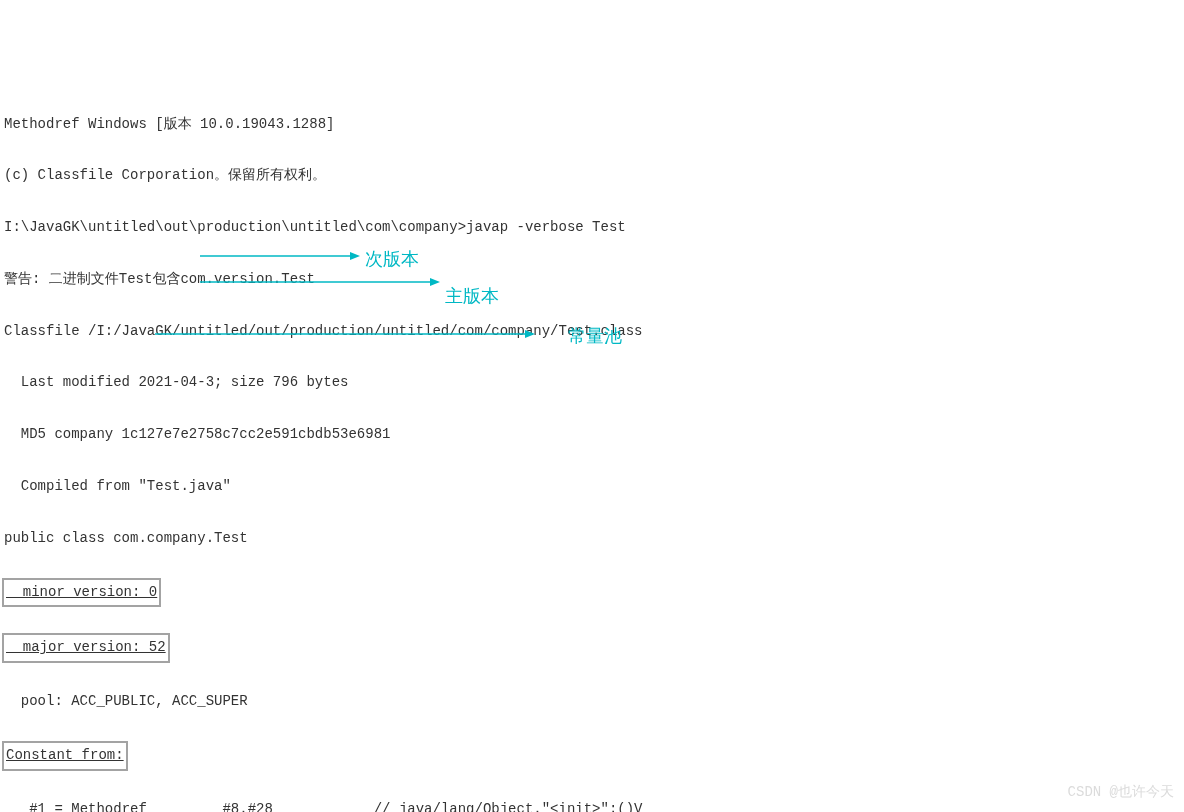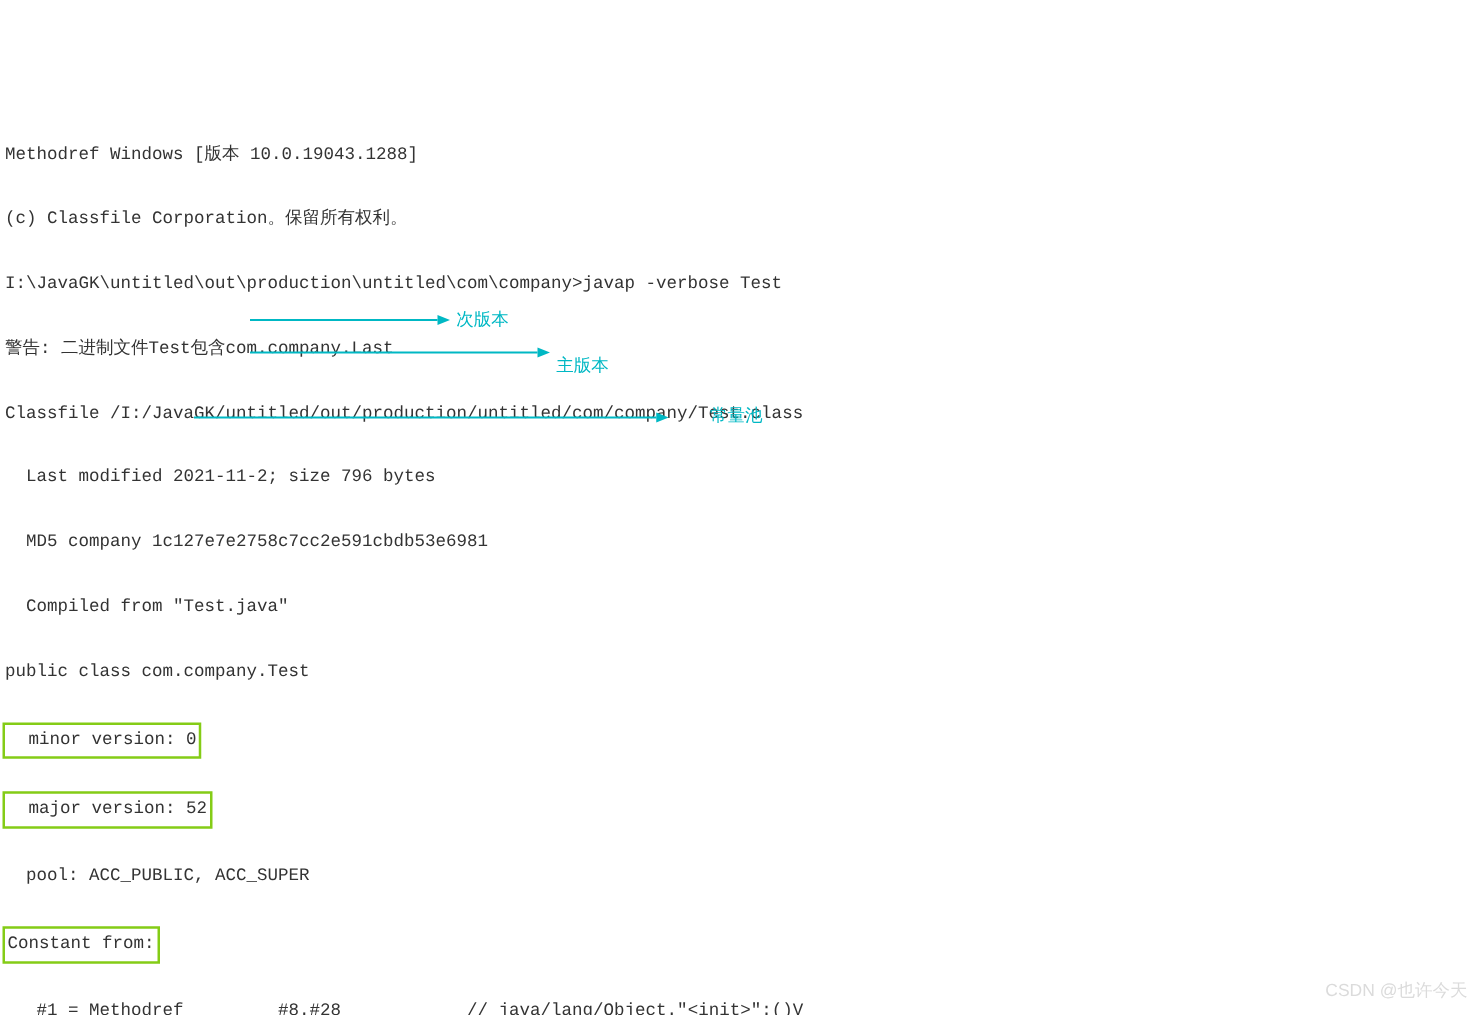--- a/index.html
+++ b/index.html
@@ -12,61 +12,62 @@
     color: #333;
     white-space: pre;
     position: relative;
     width: 1184px;
     height: 812px;
     box-sizing: border-box;
     overflow: hidden;
   }
   .line { display: block; }
   .box {
-    border: 2px solid #84cc16;
+    border: 2px solid #a3a3a3;
     display: inline-block;
     padding: 0 2px;
     margin-left: -2px;
+    text-decoration: underline;
   }
   .arrow-svg {
     position: absolute;
     pointer-events: none;
   }
   .annot {
     position: absolute;
     color: #00b8c4;
     font-family: "Microsoft YaHei", Arial, sans-serif;
-    font-size: 14px;
+    font-size: 18px;
     white-space: nowrap;
   }
   .watermark {
     position: absolute;
     bottom: 6px;
     right: 10px;
     color: #cccccc;
-    font-family: Liberation Sans, sans-serif;
+    font-family: Liberation Mono, monospace;
     font-size: 14px;
     opacity: 0.7;
   }
   .cp-row { display: block; }
   .cp-idx { display: inline-block; min-width: 4ch; text-align: right; }
   .cp-type { display: inline-block; min-width: 18ch; }
   .cp-ref { display: inline-block; min-width: 18ch; }
 </style>
 </head>
 <body>
 
 
 
 <span class="line">Methodref Windows [版本 10.0.19043.1288]</span>
 <span class="line">(c) Classfile Corporation。保留所有权利。</span>
 <span class="line">I:\JavaGK\untitled\out\production\untitled\com\company&gt;javap -verbose Test</span>
-<span class="line">警告: 二进制文件Test包含com.company.Last</span>
+<span class="line">警告: 二进制文件Test包含com.version.Test</span>
 <span class="line">Classfile /I:/JavaGK/untitled/out/production/untitled/com/company/Test.class</span>
-<span class="line">  Last modified 2021-11-2; size 796 bytes</span>
+<span class="line">  Last modified 2021-04-3; size 796 bytes</span>
 <span class="line">  MD5 company 1c127e7e2758c7cc2e591cbdb53e6981</span>
 <span class="line">  Compiled from "Test.java"</span>
 <span class="line">public class com.company.Test</span>
 <span class="line"><span class="box">  minor version: 0</span></span>
 <span class="line"><span class="box">  major version: 52</span></span>
 <span class="line">  pool: ACC_PUBLIC, ACC_SUPER</span>
 <span class="line"><span class="box">Constant from:</span></span>
 <div id="pool-container"><span class="cp-row"><span class="cp-idx">   #1</span> = <span class="cp-type">Methodref</span><span class="cp-ref">#8.#28</span><span>// java/lang/Object."&lt;init&gt;":()V</span></span></div>
 
 

